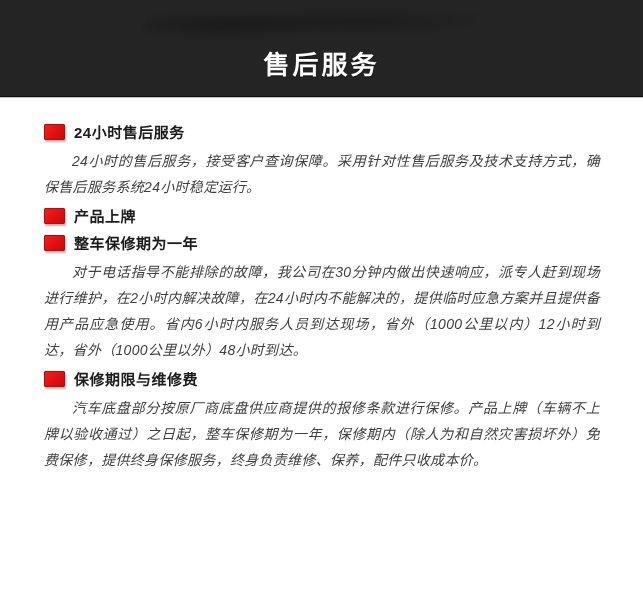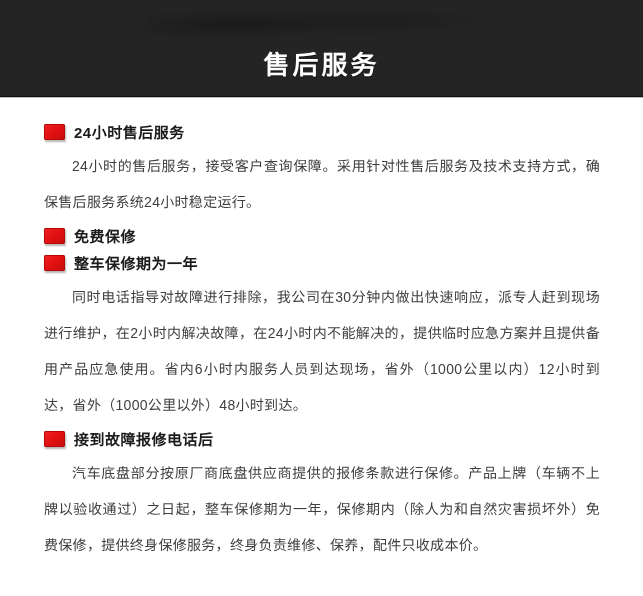--- a/index.html
+++ b/index.html
@@ -65,25 +65,26 @@
   .heading-text{
     margin-left:9px;
     font-size:15px;
     font-weight:bold;
     color:#1c1c1c;
     letter-spacing:.5px;
     text-align:right;
   }
   .para{
     font-size:14px;
-    line-height:36px;
+    line-height:26px;
     color:#3f3f3f;
     text-align:justify;
     text-indent:2em;
     letter-spacing:.3px;
+    font-style:italic;
   }
 </style>
 </head>
 <body>
 
 <div class="page">
 
   <div class="banner">
     <div class="watermark"></div>
     <div class="banner-title">售后服务</div>
@@ -94,32 +95,32 @@
   <div class="section">
         <div class="heading-row">
           <span class="bullet"></span>
           <span class="heading-text">24小时售后服务</span>
         </div>
         <p class="para">24小时的售后服务，接受客户查询保障。采用针对性售后服务及技术支持方式，确保售后服务系统24小时稳定运行。</p>
       </div>
       <div class="section">
         <div class="heading-row">
           <span class="bullet"></span>
-          <span class="heading-text">免费保修</span>
+          <span class="heading-text">产品上牌</span>
         </div>
       </div>
       <div class="section">
         <div class="heading-row">
           <span class="bullet"></span>
           <span class="heading-text">整车保修期为一年</span>
         </div>
-        <p class="para">同时电话指导对故障进行排除，我公司在30分钟内做出快速响应，派专人赶到现场进行维护，在2小时内解决故障，在24小时内不能解决的，提供临时应急方案并且提供备用产品应急使用。省内6小时内服务人员到达现场，省外（1000公里以内）12小时到达，省外（1000公里以外）48小时到达。</p>
+        <p class="para">对于电话指导不能排除的故障，我公司在30分钟内做出快速响应，派专人赶到现场进行维护，在2小时内解决故障，在24小时内不能解决的，提供临时应急方案并且提供备用产品应急使用。省内6小时内服务人员到达现场，省外（1000公里以内）12小时到达，省外（1000公里以外）48小时到达。</p>
       </div>
       <div class="section">
         <div class="heading-row">
           <span class="bullet"></span>
-          <span class="heading-text">接到故障报修电话后</span>
+          <span class="heading-text">保修期限与维修费</span>
         </div>
         <p class="para">汽车底盘部分按原厂商底盘供应商提供的报修条款进行保修。产品上牌（车辆不上牌以验收通过）之日起，整车保修期为一年，保修期内（除人为和自然灾害损坏外）免费保修，提供终身保修服务，终身负责维修、保养，配件只收成本价。</p>
       </div>
     </div>
 
 </div>
 
 </body></html>

